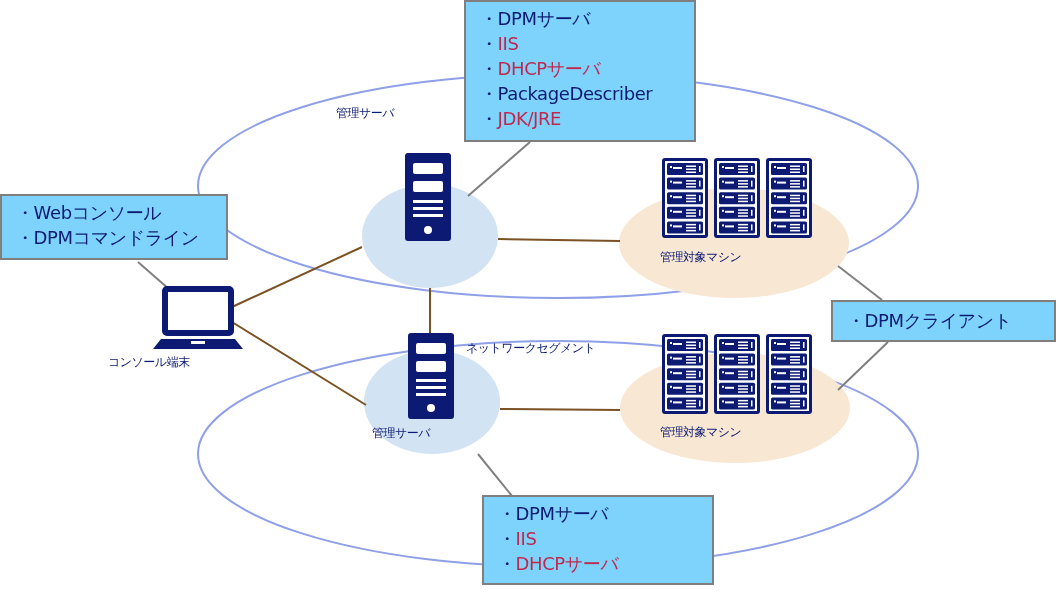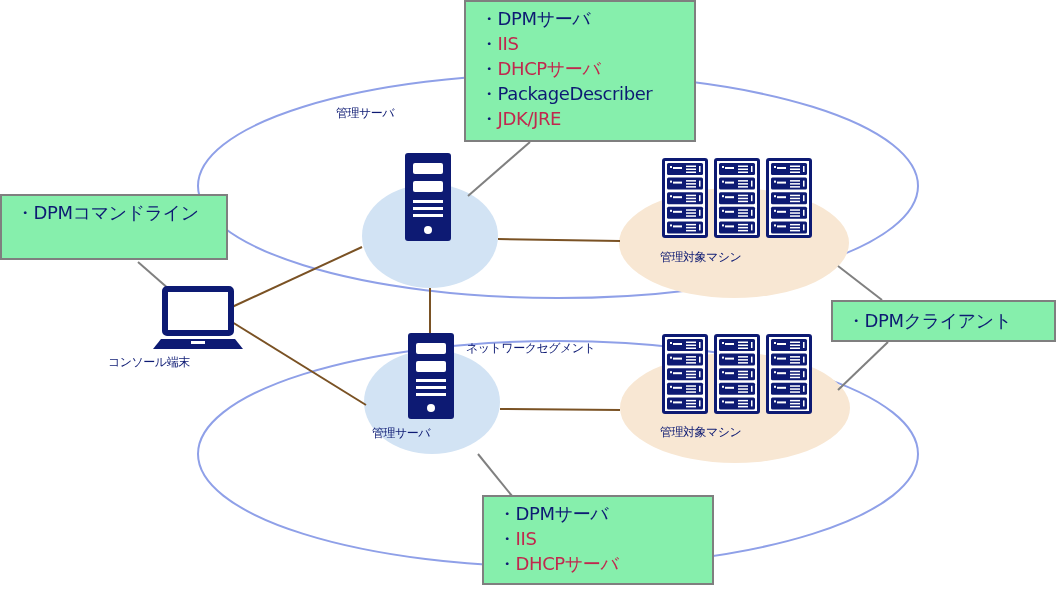--- a/index.html
+++ b/index.html
@@ -1,20 +1,20 @@
 <!DOCTYPE html>
 <html><head>
 <meta charset="utf-8">
 <style>
   html, body { margin:0; padding:0; background:#ffffff; }
   body { width:1056px; height:592px; position:relative; overflow:hidden;
          font-family:"DejaVu Sans", "Liberation Sans", sans-serif; }
   svg#diagram { position:absolute; left:0; top:0; }
   .lbl { position:absolute; color:#0d1a73; font-size:12px; white-space:nowrap; letter-spacing:-0.5px; }
-  .box { position:absolute; background:#86efac; border:2px solid #7f7f7f; box-sizing:border-box;
+  .box { position:absolute; background:#7dd3fc; border:2px solid #7f7f7f; box-sizing:border-box;
          padding:4px 10px 2px 14px; font-size:18px; line-height:25px; letter-spacing:-0.4px; }
   .box .item { white-space:nowrap; }
   .box .item::before { content:"・"; color:#0d1a73; }
   .c-navy { color:#0d1a73; }
   .c-red { color:#c0284e; }
   .center { text-align:center; }
 </style>
 </head>
 <body>
 
@@ -380,20 +380,21 @@
 
 <div class="box" style="left:464px; top:0px; width:232px; height:142px;">
   <div class="item c-navy">DPMサーバ</div>
   <div class="item c-red">IIS</div>
   <div class="item c-red">DHCPサーバ</div>
   <div class="item c-navy">PackageDescriber</div>
   <div class="item c-red">JDK/JRE</div>
 </div>
 
 <div class="box" style="left:0px; top:194px; width:228px; height:66px;">
+  <div class="item c-navy">Webコンソール</div>
   <div class="item c-navy">DPMコマンドライン</div>
 </div>
 
 <div class="box" style="left:831px; top:300px; width:225px; height:42px; padding-top:6px;">
   <div class="item c-navy">DPMクライアント</div>
 </div>
 
 <div class="box" style="left:482px; top:495px; width:232px; height:90px;">
   <div class="item c-navy">DPMサーバ</div>
   <div class="item c-red">IIS</div>

